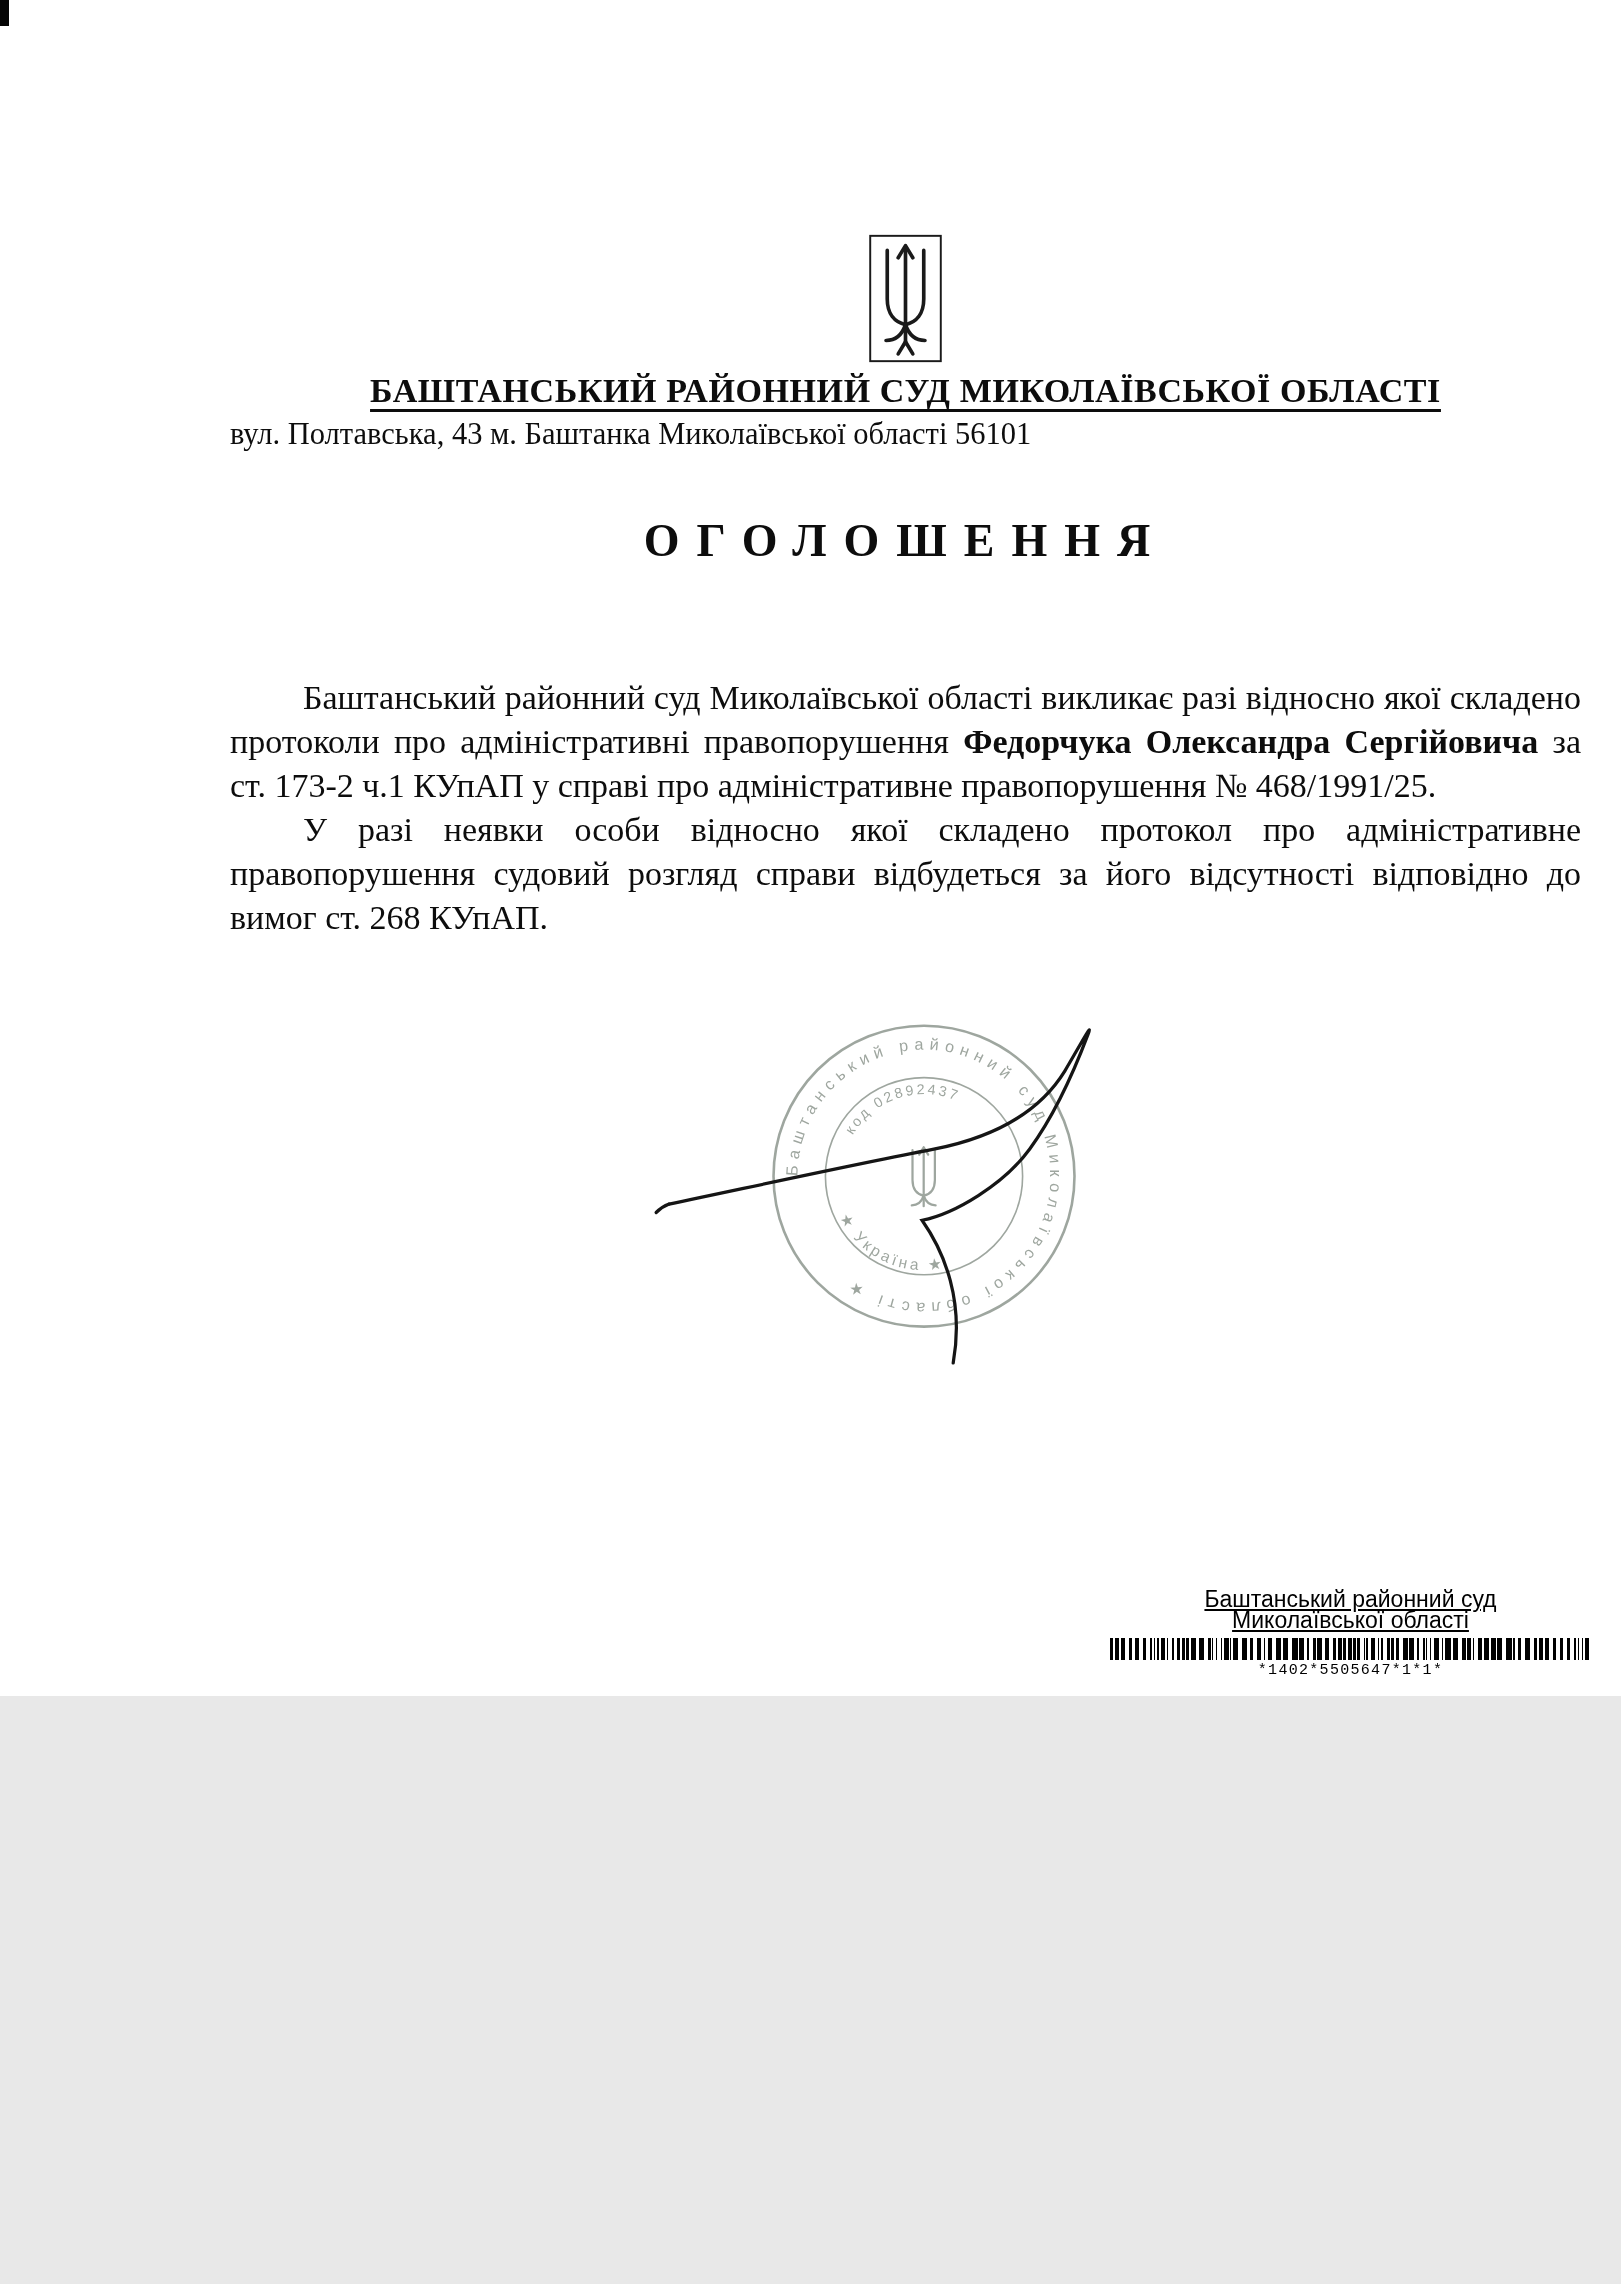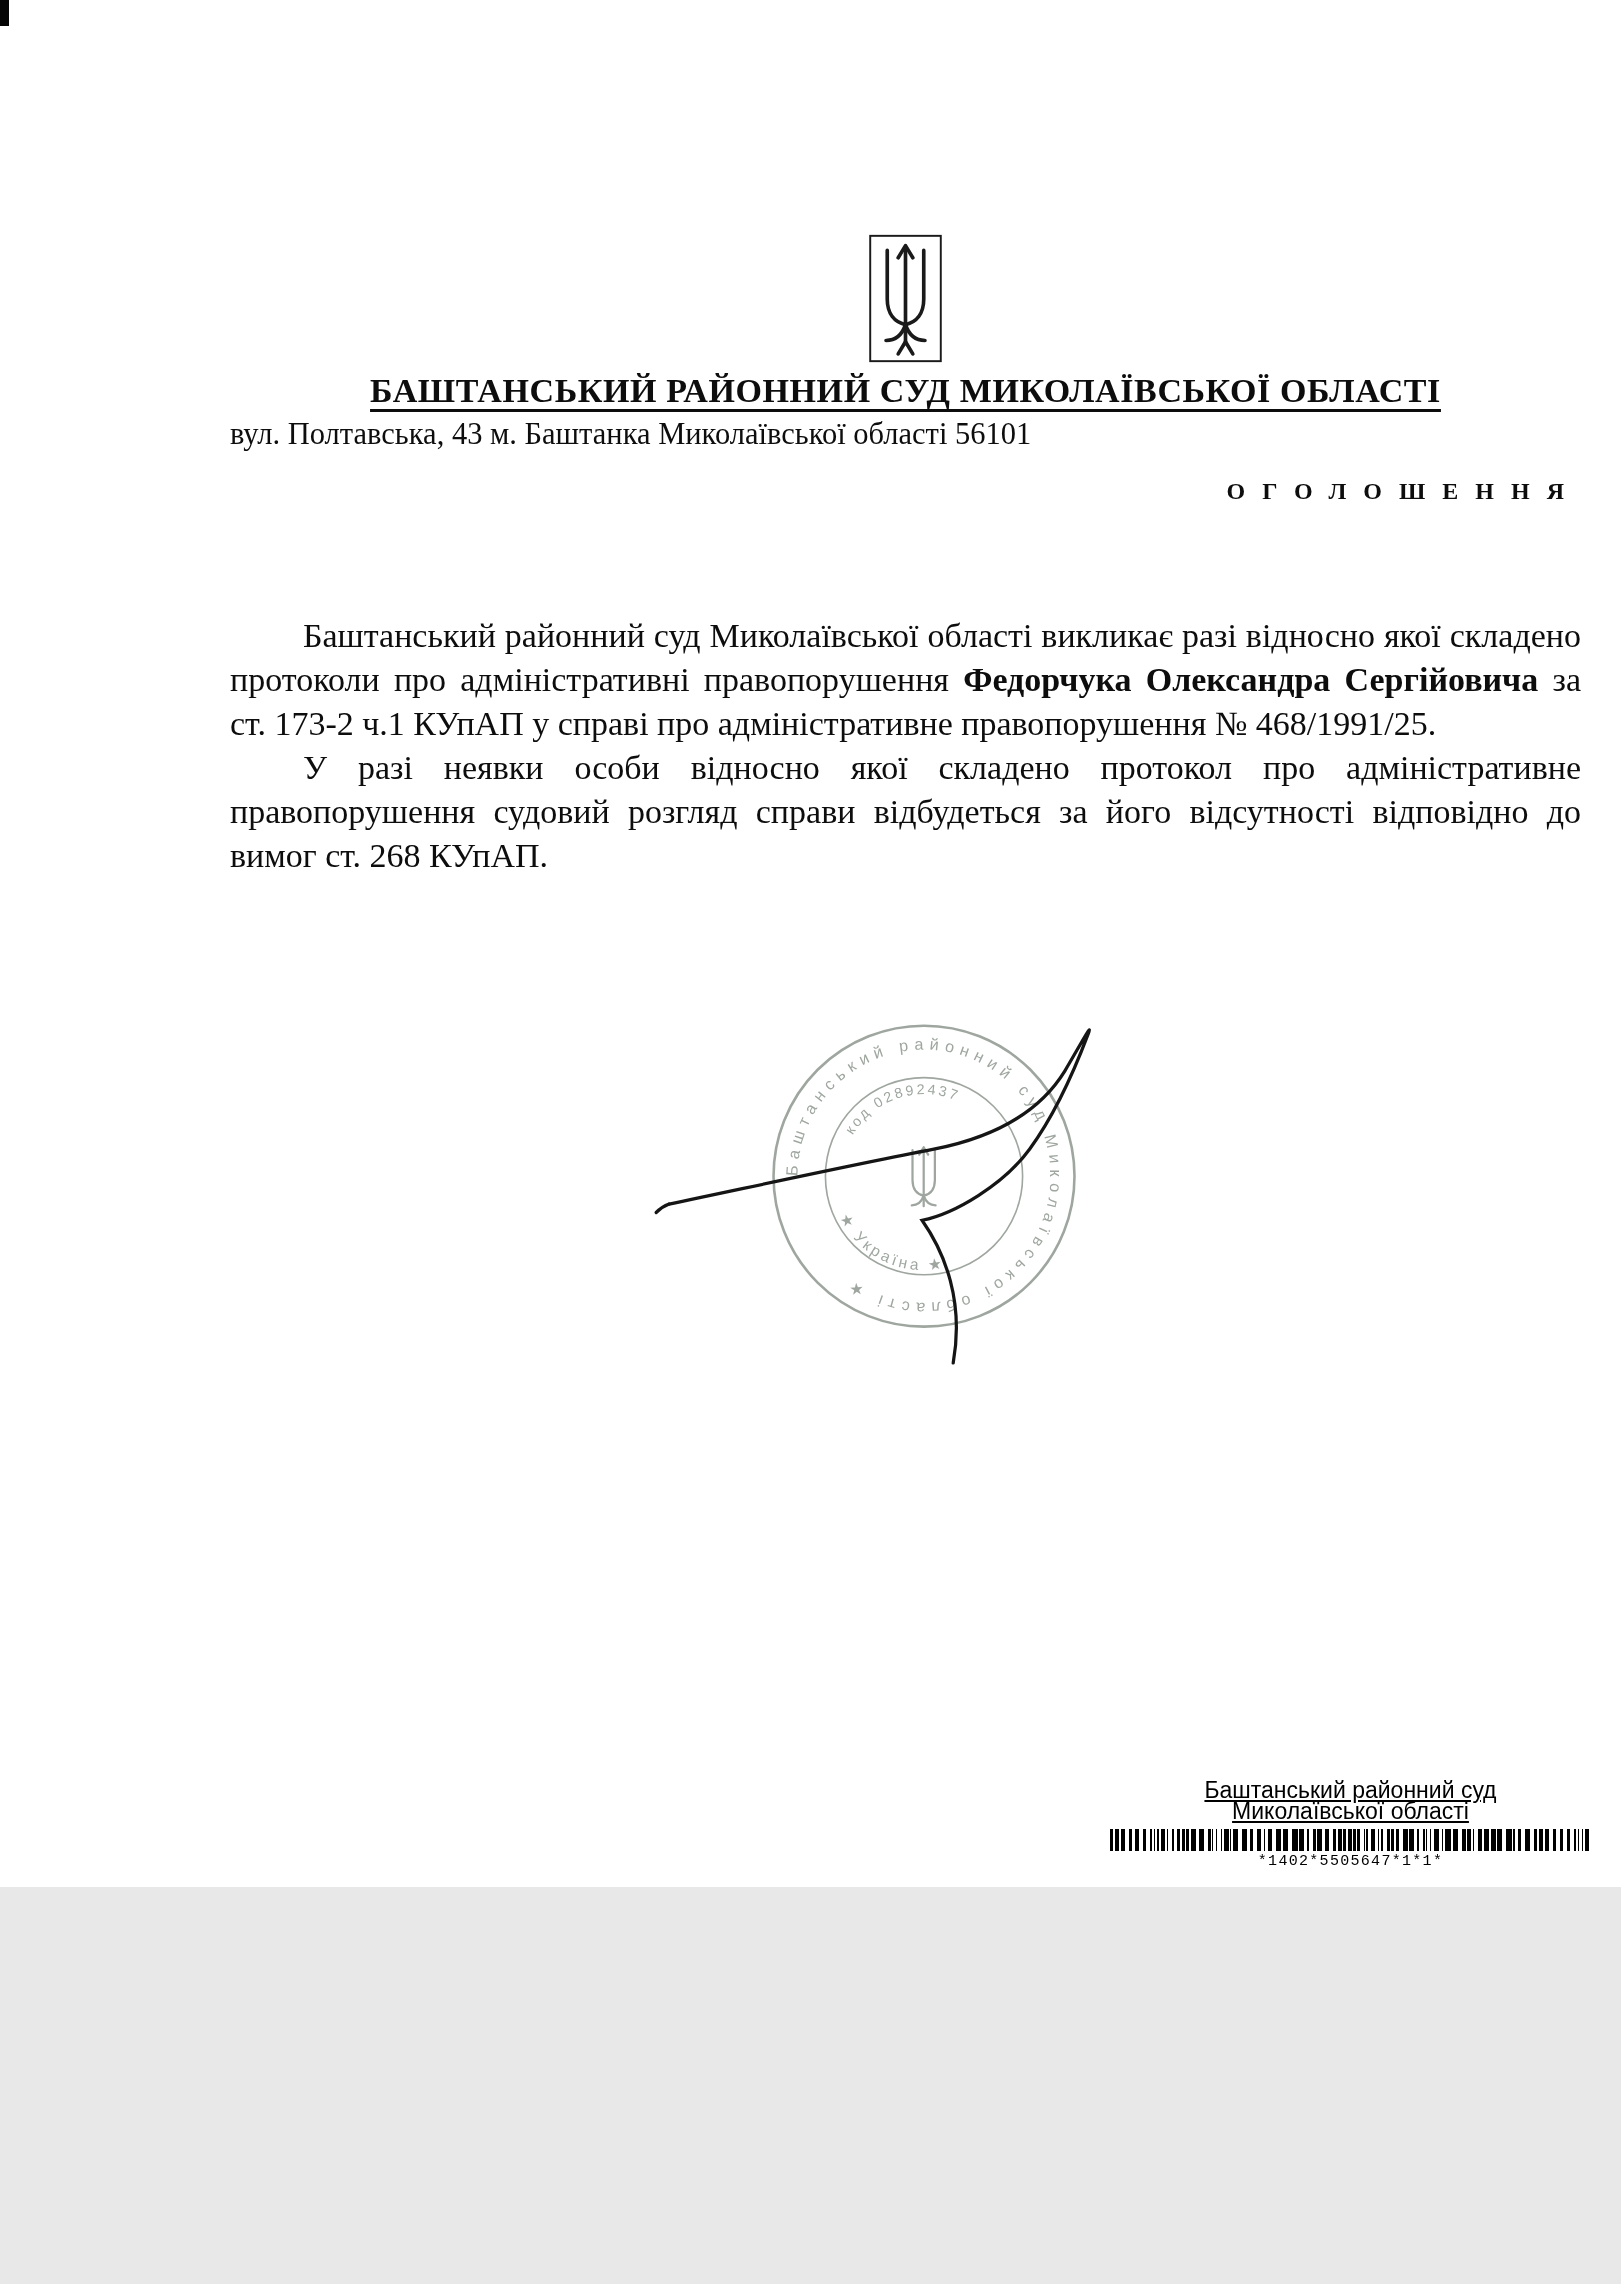--- a/index.html
+++ b/index.html
@@ -1,35 +1,35 @@
 <!DOCTYPE html>
 <html style="font-size:10.4px"><head>
 <meta charset="utf-8">
 <style>
   html,body{margin:0;padding:0;background:#e8e8e8;}
   .page{
     position:relative;
-    width:1621px;height:1887px;
+    width:1621px;height:1696px;
     background:#ffffff;
     font-family:"Liberation Serif", serif;
     color:#0d0d0d;
     overflow:hidden;
   }
   .scan-artifact{position:absolute;left:0;top:0;width:9px;height:26px;background:#050505;}
   .content{position:absolute;left:230px;right:40px;top:0;}
   .emblem-wrap{margin-top:234px;display:flex;justify-content:center;}
   .emblem-wrap svg{display:block;}
   .court-name{
     margin-top:9px;text-align:center;
     font-size:34px;font-weight:bold;letter-spacing:0.6px;
     text-decoration:underline;
     text-underline-offset:6.5px;
   }
   .court-address{margin-top:6.5px;text-align:left;font-size:30.5px;}
-  .announcement{margin-top:26px;text-align:right;font-size:24px;font-weight:bold;letter-spacing:17px;}
+  .announcement{margin-top:62px;text-align:center;font-size:46px;font-weight:bold;letter-spacing:17px;}
   .bodytext{margin-top:109px;font-size:34px;line-height:44px;text-align:justify;}
   .bodytext p{margin:0;text-indent:73px;}
   .bold{font-weight:bold;}
   .sig-row{margin-top:117px;display:flex;justify-content:space-between;align-items:flex-start;font-size:34px;line-height:45px;}
   .judge-title{margin-left:9px;}
   .judge-name{margin-right:206px;}
   .stamp-layer{position:absolute;left:643px;top:1003px;width:623px;height:467px;pointer-events:none;}
   .stamp-text{font-family:"Liberation Sans", sans-serif;fill:#8e978f;}
   .footer{
     position:absolute;left:1104px;bottom:17px;width:493px;

